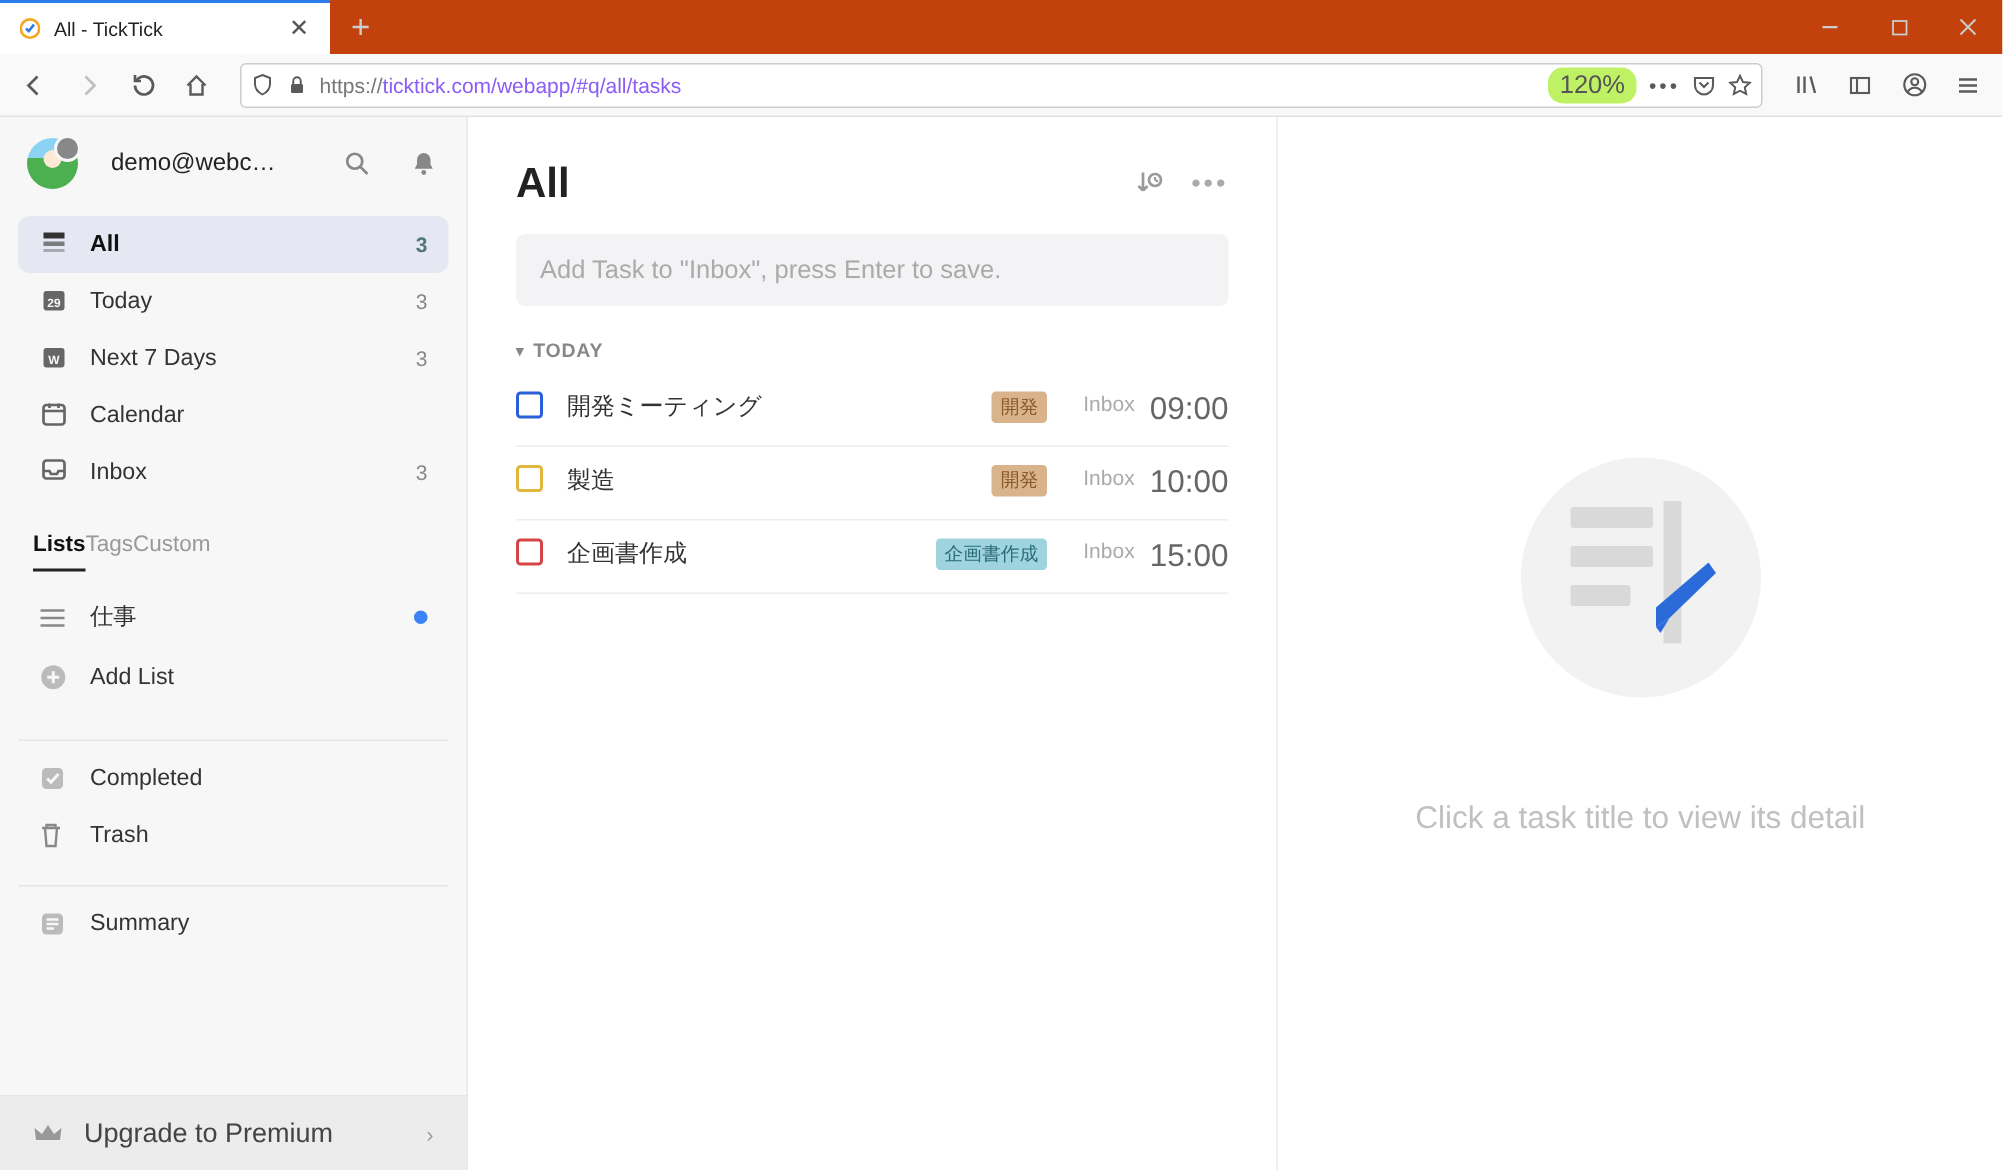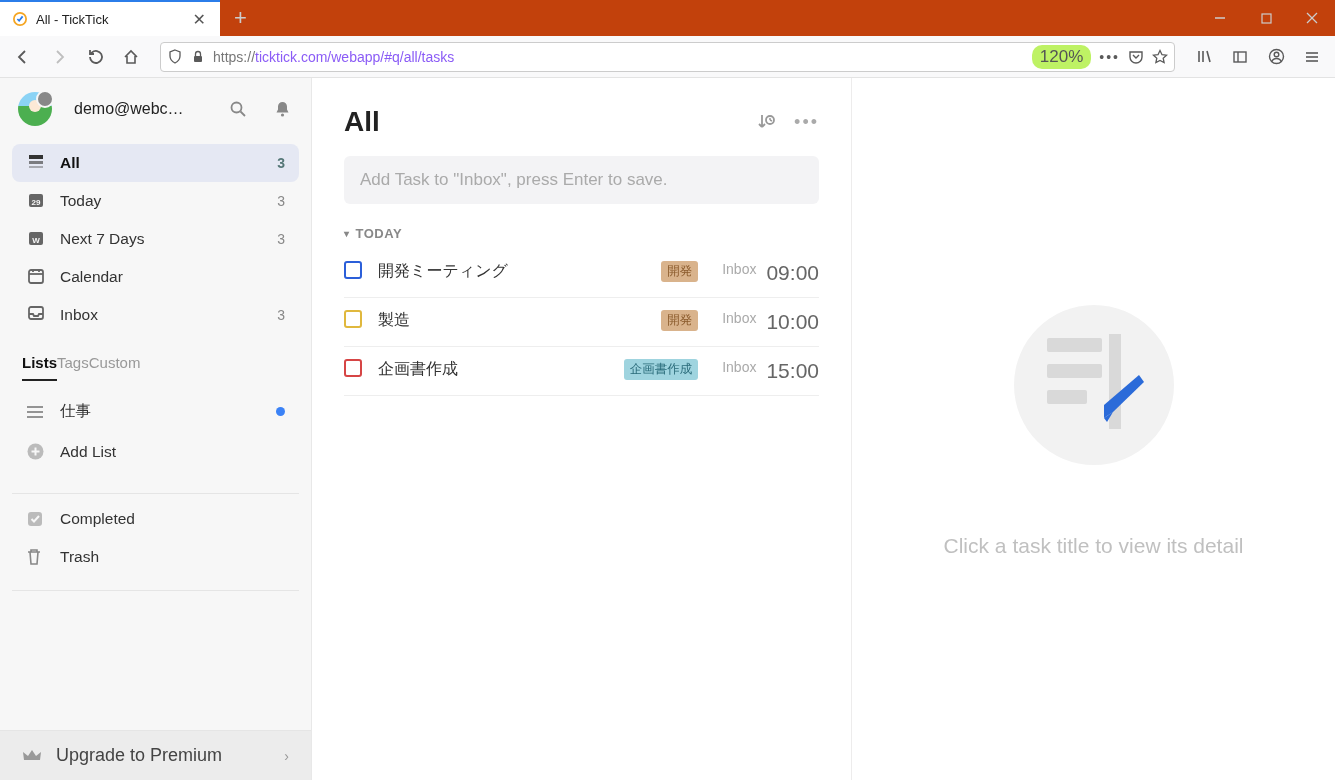--- a/index.html
+++ b/index.html
@@ -324,20 +324,31 @@
       </div>
       <div class="list-item">
         <span class="licon">
             <svg width="16" height="18" viewBox="0 0 16 18">
               <path d="M2 4h12M5 4V2h6v2M4 4l1 12h6l1-12" fill="none" stroke="#888" stroke-width="1.6"></path>
             </svg>
           </span>
         <span class="label">Trash</span>
       </div>
       <div class="sb-sep" style="margin-top:14px;"></div>
+      <div class="list-item">
+        <span class="licon">
+            <svg width="18" height="18" viewBox="0 0 18 18">
+              <rect x="2" y="2" width="14" height="14" rx="3" fill="#bbb"></rect>
+              <line x1="5" y1="6" x2="13" y2="6" stroke="#f7f7f7" stroke-width="1.8"></line>
+              <line x1="5" y1="9" x2="13" y2="9" stroke="#f7f7f7" stroke-width="1.8"></line>
+              <line x1="5" y1="12" x2="10" y2="12" stroke="#f7f7f7" stroke-width="1.8"></line>
+            </svg>
+          </span>
+        <span class="label">Summary</span>
+      </div>
     </div>
 
     <div class="sb-footer">
       <div class="premium">
         <span class="picon">
             <svg width="20" height="16" viewBox="0 0 20 16">
               <path d="M2 12l-1-8 5 4 4-6 4 6 5-4-1 8z" fill="#999"></path>
             </svg>
           </span>
         <span class="label">Upgrade to Premium</span>

